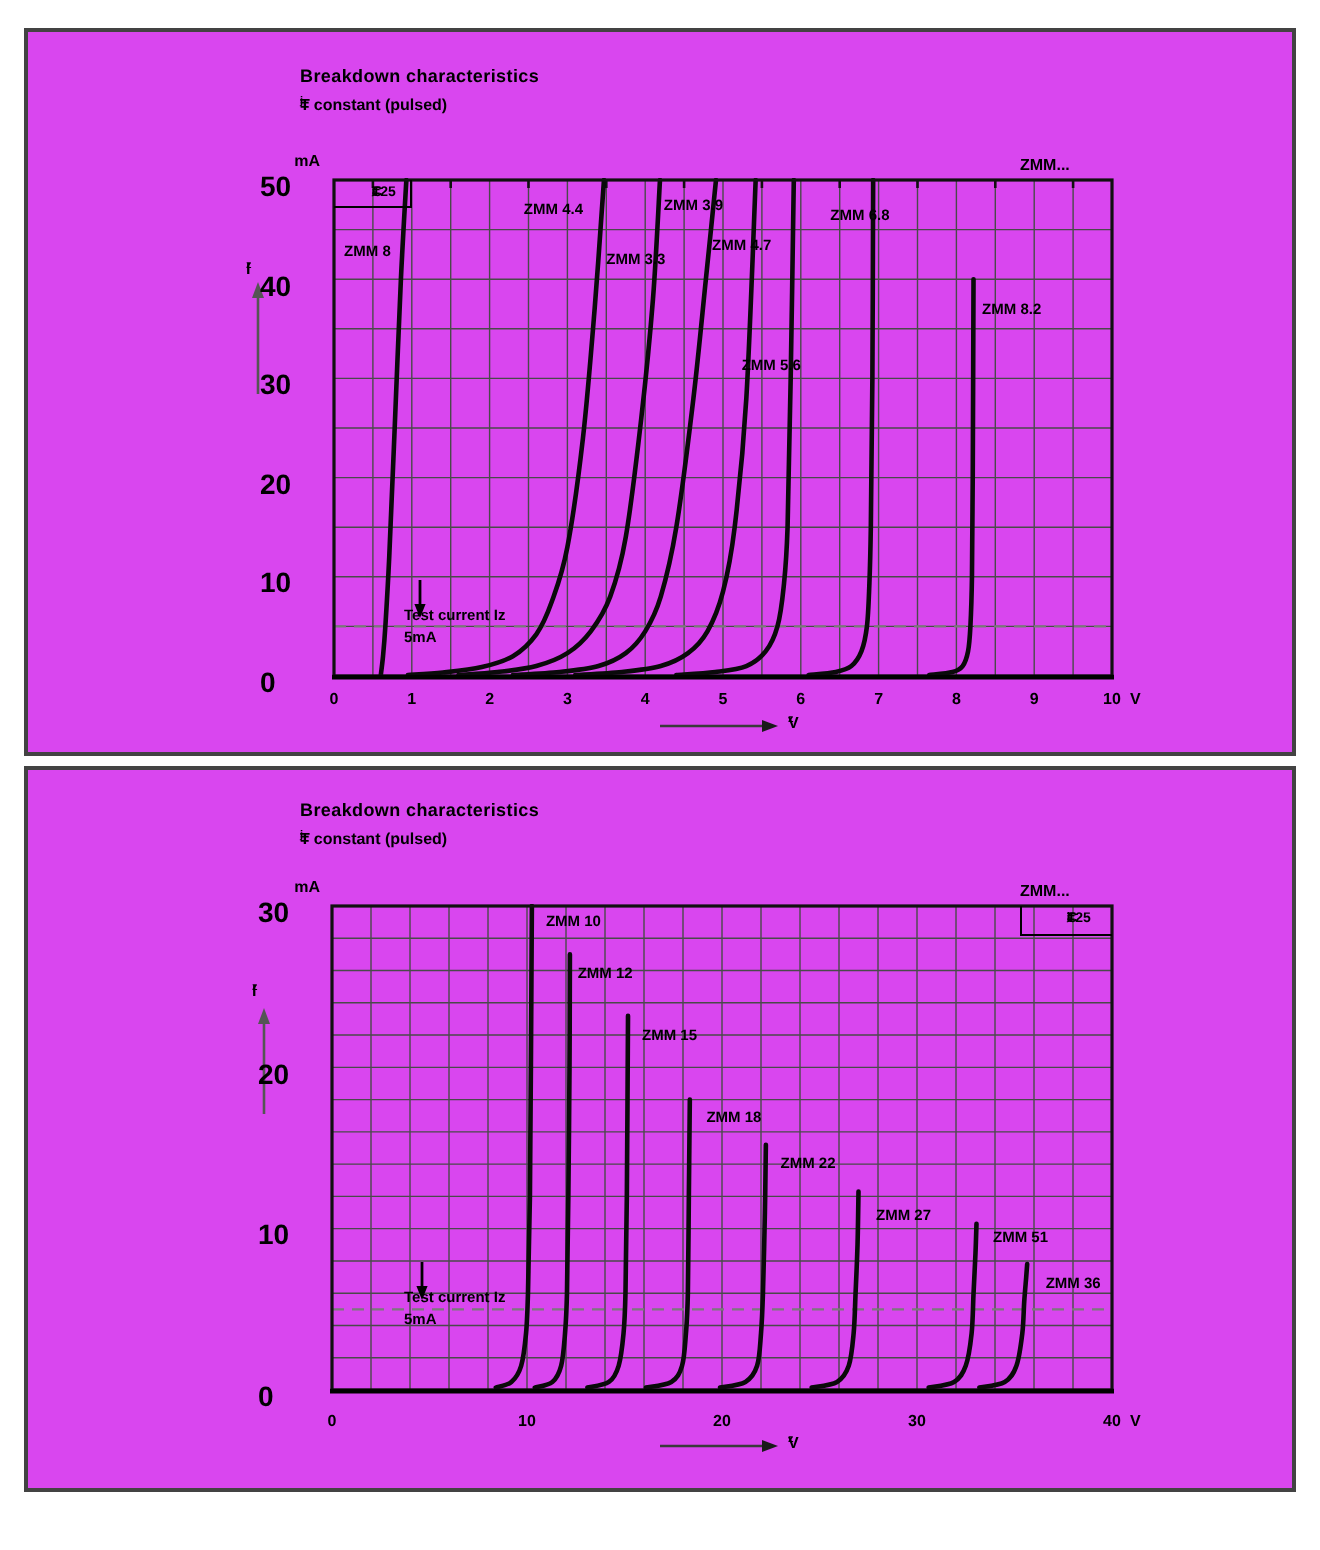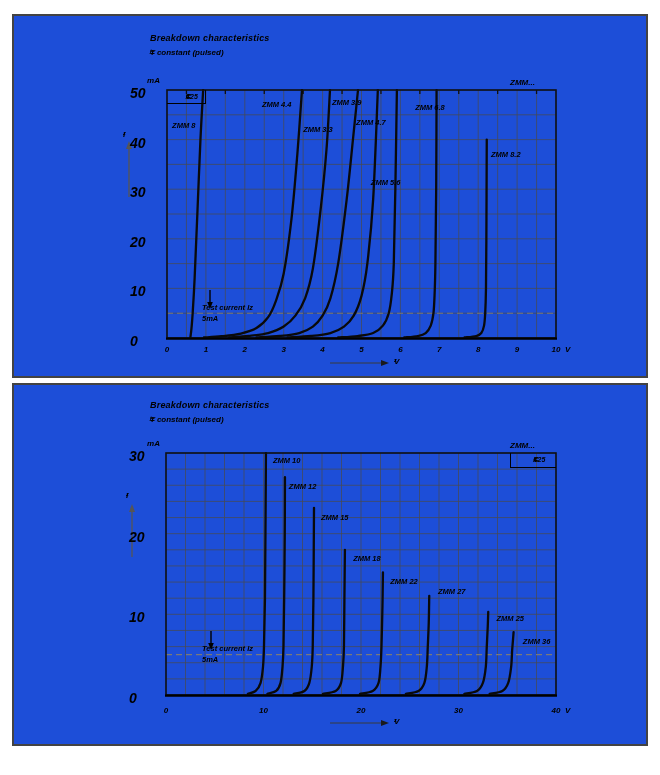--- a/index.html
+++ b/index.html
@@ -2,22 +2,22 @@
 <html><head>
 <meta charset="utf-8">
 <style>
   html,body{margin:0;padding:0;}
   body{
     width:660px;height:775px;background:#ffffff;position:relative;
     font-family:"Liberation Sans",sans-serif;color:#000;
     -webkit-font-smoothing:antialiased;
   }
   .panel{
-    position:absolute;left:12px;width:632px;background:#1d4ed8;
-    border:2px solid #434343;box-sizing:content-box;font-style:italic;
+    position:absolute;left:12px;width:632px;background:#d946ef;
+    border:2px solid #434343;box-sizing:content-box;
   }
   #panel-0{top:14px;height:360px;}
   #panel-1{top:383px;height:359px;}
   .panel *{position:absolute;}
   .plot-svg{left:0;top:0;width:100%;height:100%;}
   .title{font-size:9px;font-weight:bold;white-space:nowrap;letter-spacing:0.2px;}
   .subtitle{font-size:8px;font-weight:bold;white-space:nowrap;}
   .subtitle sub, .corner sub{font-size:5.5px;}
   .corner sup{font-size:4.5px;vertical-align:super;}
   .yunit{font-size:8px;font-weight:bold;width:30px;text-align:right;}
@@ -272,17 +272,17 @@
       <div class="xtick" style="left: 525px; top: 321px;">40</div>
       <div class="ytick" style="left: 115px; top: 305px;">0</div>
       <div class="ytick" style="left: 115px; top: 224.333px;">10</div>
       <div class="ytick" style="left: 115px; top: 143.667px;">20</div>
       <div class="ytick" style="left: 115px; top: 63px;">30</div>
       <div class="clabel" style="left: 258.957px; top: 71.0667px;">ZMM 10</div>
       <div class="clabel" style="left: 274.85px; top: 96.88px;">ZMM 12</div>
       <div class="clabel" style="left: 307.025px; top: 127.533px;">ZMM 15</div>
       <div class="clabel" style="left: 339.2px; top: 168.673px;">ZMM 18</div>
       <div class="clabel" style="left: 376.25px; top: 192.067px;">ZMM 22</div>
-      <div class="clabel" style="left: 424.025px; top: 202px;">ZMM 27</div>
-      <div class="clabel" style="left: 482.525px; top: 229.173px;">ZMM 25</div>
+      <div class="clabel" style="left: 424.025px; top: 218px;">ZMM 27</div>
+      <div class="clabel" style="left: 482.525px; top: 229.173px;">ZMM 51</div>
       <div class="clabel" style="left: 508.85px; top: 251.76px;">ZMM 36</div>
     </div>
 </div>
 
 </body></html>

